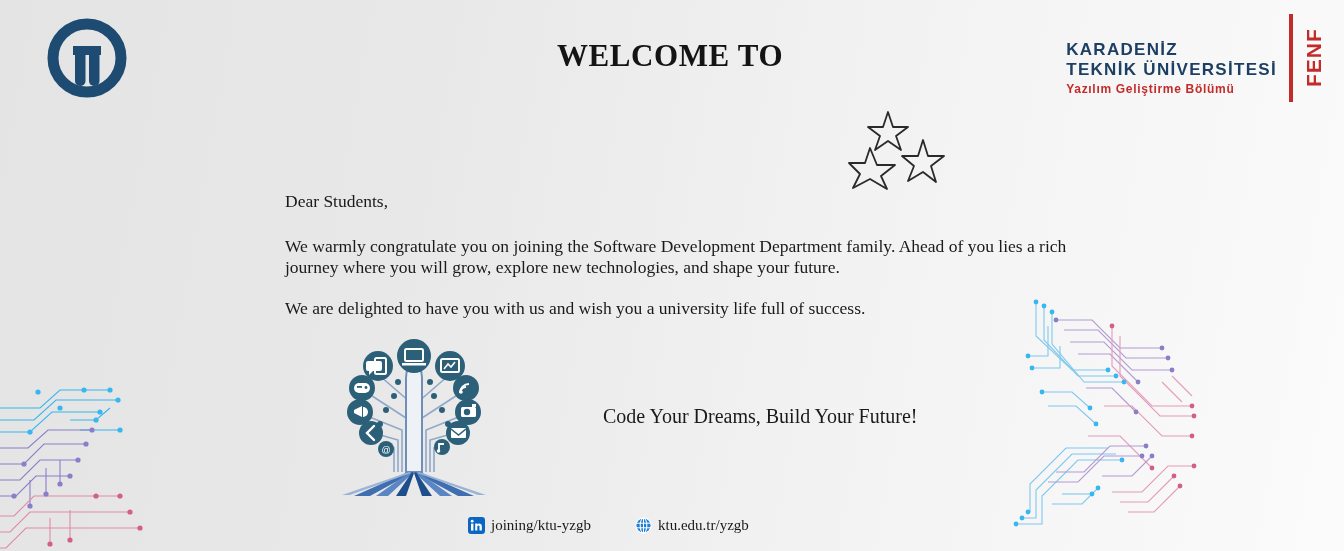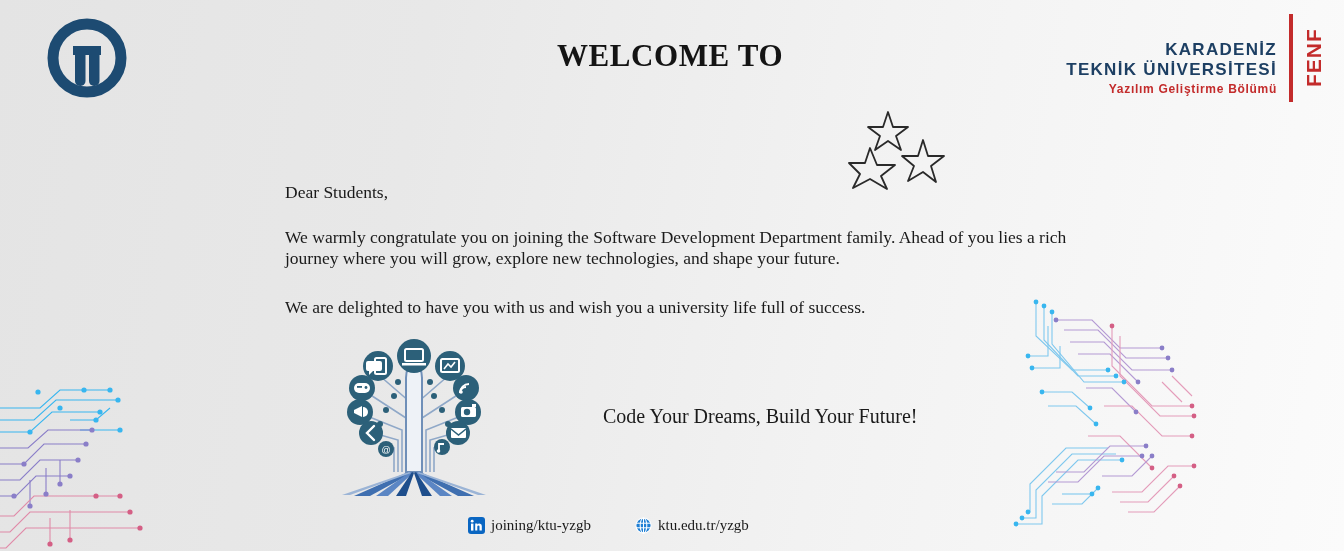--- a/index.html
+++ b/index.html
@@ -32,21 +32,20 @@
   
   #faculty-logo {
     position: absolute;
     right: 18px;
     top: 14px;
     display: flex;
     align-items: flex-start;
     height: 92px;
   }
   .logo-text-block {
-    text-align: right;
     padding-right: 12px;
     padding-top: 26px;
   }
   .logo-line1, .logo-line2 {
     font-family: "Liberation Sans", sans-serif;
     font-weight: bold;
     color: #1d3f63;
     letter-spacing: 1.3px;
     font-size: 17px;
     line-height: 20px;
@@ -105,31 +104,31 @@
     left: 848px;
     top: 108px;
     width: 100px;
     height: 82px;
   }
 
   
   #letter-body {
     position: absolute;
     left: 285px;
-    top: 182px;
+    top: 191px;
     width: 810px;
   }
   .letter-para {
     font-family: "Liberation Serif", serif;
     font-size: 17.5px;
     line-height: 21px;
     color: #1a1a1a;
   }
   .salutation { margin: 0 0 24px 0; }
-  .para-2 { margin: 0 0 28px 0; }
+  .para-2 { margin: 0 0 20px 0; }
   .para-3 { margin: 0; }
 
   
   #tagline {
     position: absolute;
     left: 603px;
     top: 405px;
     font-family: "Liberation Serif", serif;
     font-size: 20px;
     color: #1a1a1a;

